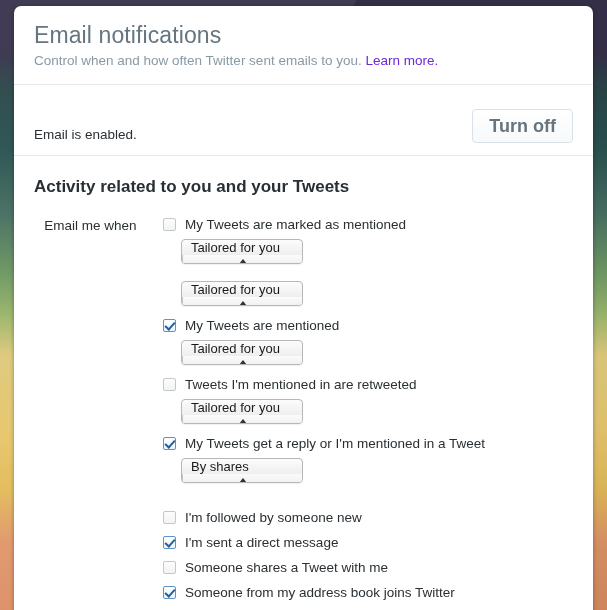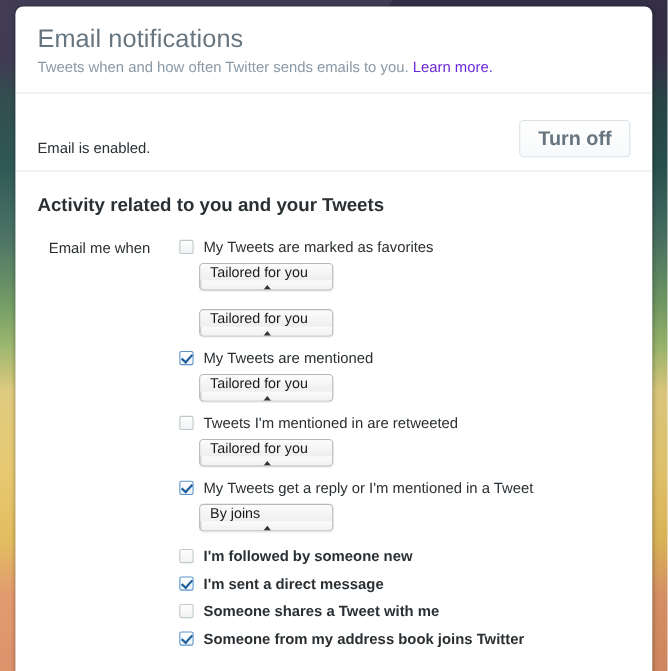--- a/index.html
+++ b/index.html
@@ -220,54 +220,54 @@
   .arrow-up, .arrow-dn {
     width: 0;
     height: 0;
     border-left: 4px solid transparent;
     border-right: 4px solid transparent;
   }
   .arrow-up { border-bottom: 5px solid #333; }
   .arrow-dn { border-top: 5px solid #333; }
 
   
-  .plain-list { margin-top: 14px; font-weight: bold; }
+  .plain-list { margin-top: 26px; }
   .plain-list .option-line { margin-bottom: 8px; }
 </style>
 </head>
 <body>
 
 <div id="wallpaper"></div>
 
 <div id="panel">
 
   <div class="panel-header">
     <div class="panel-title">Email notifications</div>
     <div class="panel-subtitle">
-      <span>Tweets when and how often Twitter sends emails to you.</span>
+      <span>Control when and how often Twitter sent emails to you.</span>
       <a href="#">Learn more.</a>
     </div>
   </div>
 
   <div class="status-strip">
     <span class="status-text">Email is enabled.</span>
     <button class="turn-off-btn">Turn off</button>
   </div>
 
   <div class="panel-body">
     <div class="section-title">Activity related to you and your Tweets</div>
 
     <div class="field-row">
       <div class="field-label">Email me when</div>
       <div class="field-controls">
 
         <div class="option-block">
           <div class="option-line">
             <span class="cbox"></span>
-            <span class="option-text">My Tweets are marked as favorites</span>
+            <span class="option-text">My Tweets are marked as mentioned</span>
           </div>
           <div class="select-wrap">
             <span class="select-value">Tailored for you</span>
             <span class="select-arrows">
               <span class="arrow-up"></span>
                 <span class="arrow-dn"></span>
             </span>
           </div>
         </div>
 
@@ -308,21 +308,21 @@
             </span>
           </div>
         </div>
 
         <div class="option-block">
           <div class="option-line">
             <span class="cbox checked"></span>
             <span class="option-text">My Tweets get a reply or I'm mentioned in a Tweet</span>
           </div>
           <div class="select-wrap">
-            <span class="select-value">By joins</span>
+            <span class="select-value">By shares</span>
             <span class="select-arrows">
               <span class="arrow-up"></span>
                 <span class="arrow-dn"></span>
             </span>
           </div>
         </div>
 
         <div class="plain-list">
           <div class="option-line">
             <span class="cbox"></span>

